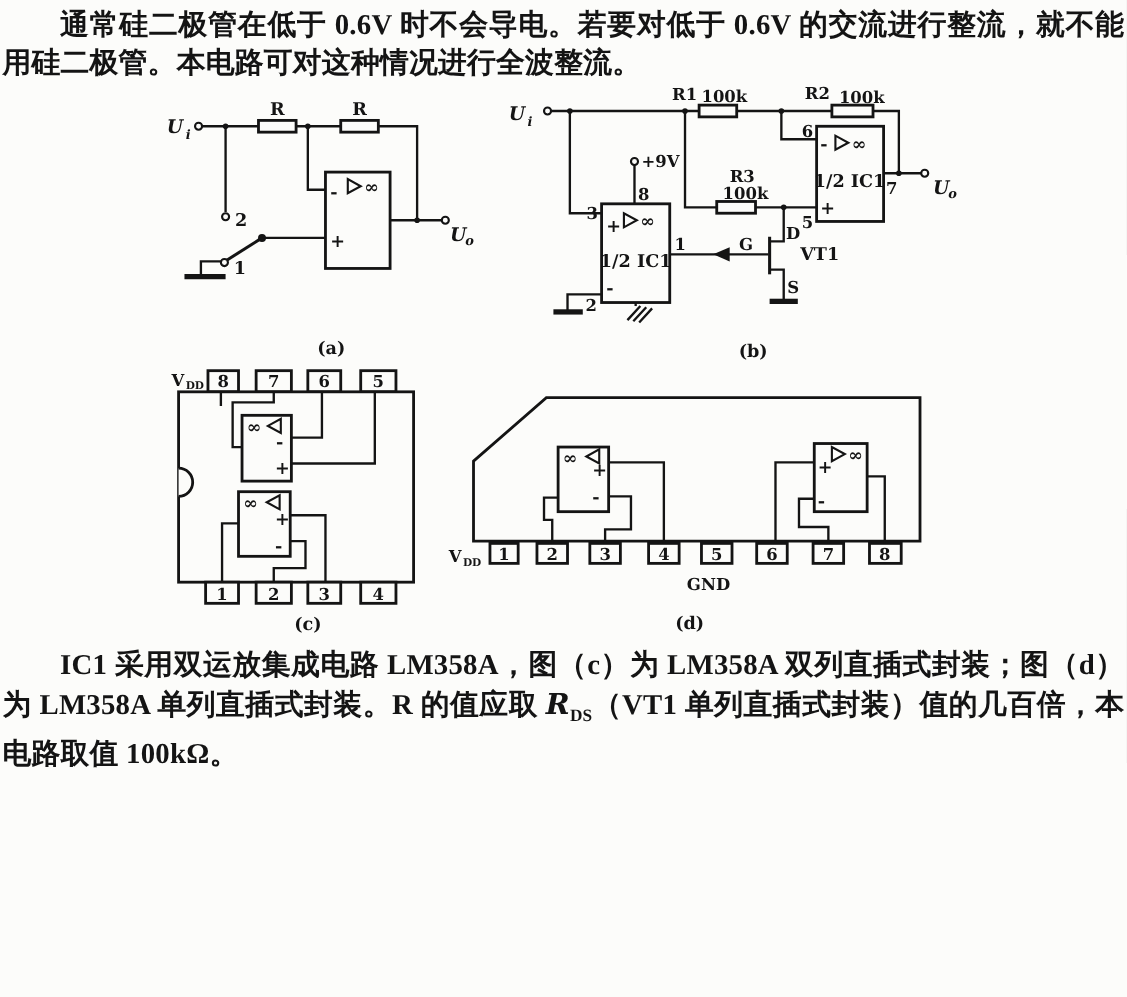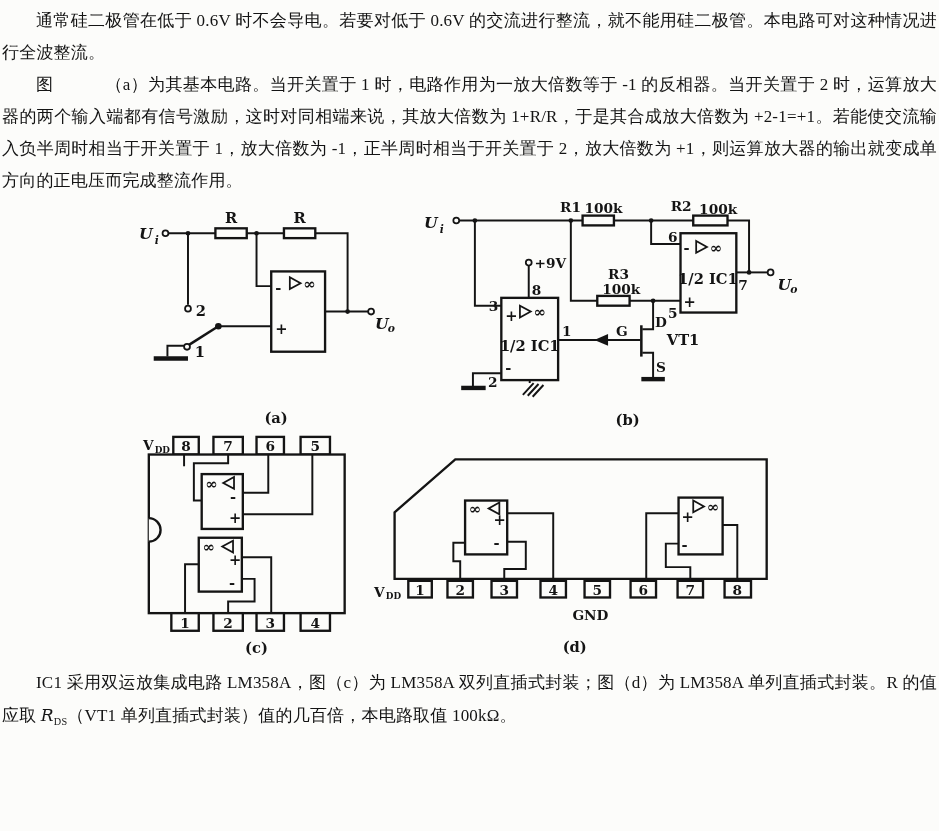--- a/index.html
+++ b/index.html
@@ -2,22 +2,22 @@
 <html><head>
 <meta charset="utf-8">
 <style>
   html,body{margin:0;padding:0;background:#e8e8e4;}
   .doc{
     width:939px;height:831px;background:#fcfcfa;color:#141414;
     box-sizing:border-box;padding:5px 2px 0 2px;overflow:hidden;
     font-family:"Liberation Serif","DejaVu Serif",serif;
   }
   .para{
-    margin:0;font-size:17px;line-height:32px;text-align:justify;
-    text-indent:2em;font-weight:400;letter-spacing:.2px;
+    margin:0;font-size:24px;line-height:32px;text-align:justify;
+    text-indent:2em;font-weight:700;letter-spacing:.2px;
   }
   .rvar{font-style:italic;font-family:"DejaVu Serif",serif;}
   .rsub{font-size:.6em;}
   svg.fig{display:block;}
   .w{fill:none;stroke:#141414;stroke-width:2;}
   .wt{fill:none;stroke:#141414;stroke-width:2.6;}
   .bar{fill:none;stroke:#141414;stroke-width:4.5;}
   .box{fill:#fcfcfa;stroke:#141414;stroke-width:2.4;}
   .tri{fill:none;stroke:#141414;stroke-width:1.8;}
   .dot{fill:#141414;}
@@ -33,21 +33,20 @@
   .mid{text-anchor:middle;}
   .end{text-anchor:end;}
 </style>
 </head>
 <body>
 
 <div class="doc">
 
   <p class="para">通常硅二极管在低于 0.6V 时不会导电。若要对低于 0.6V 的交流进行整流，就不能用硅二极管。本电路可对这种情况进行全波整流。</p>
 
-  <p class="para">图　　　（a）为其基本电路。当开关置于 1 时，电路作用为一放大倍数等于 -1 的反相器。当开关置于 2 时，运算放大器的两个输入端都有信号激励，这时对同相端来说，其放大倍数为 1+R/R，于是其合成放大倍数为 +2-1=+1。若能使交流输入负半周时相当于开关置于 1，放大倍数为 -1，正半周时相当于开关置于 2，放大倍数为 +1，则运算放大器的输出就变成单方向的正电压而完成整流作用。</p>
 
   <svg class="fig" width="935" height="470" viewBox="0 195 939 480">
 
     <g>
       <g>
         <path class="w" d="M162,232 H210"></path>
         <path class="w" d="M242,232 H280"></path>
         <path class="w" d="M312,232 H345 V312"></path>
         <path class="w" d="M322,312 H366"></path>
         <path class="w" d="M252,232 V286 H267"></path>

